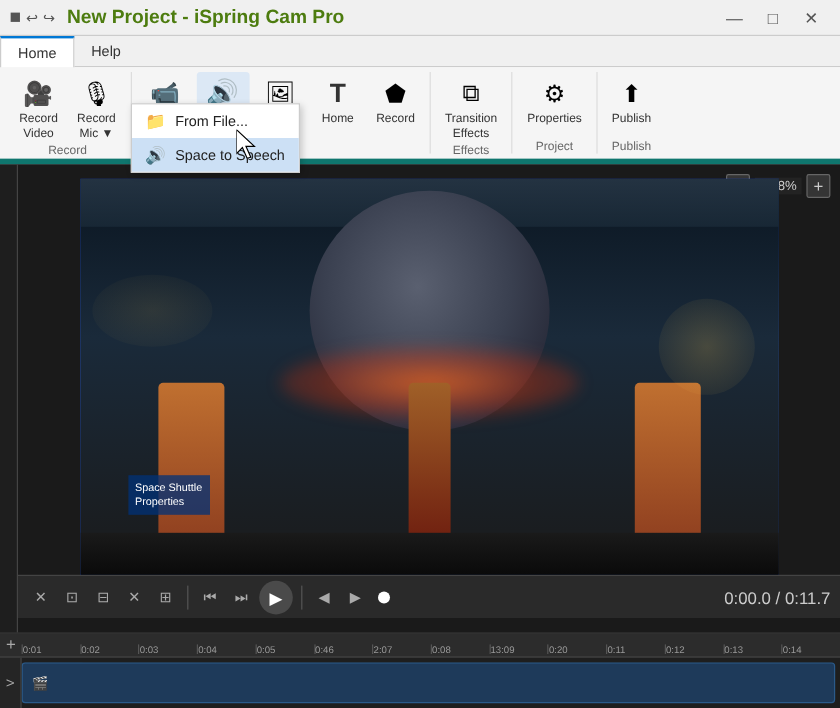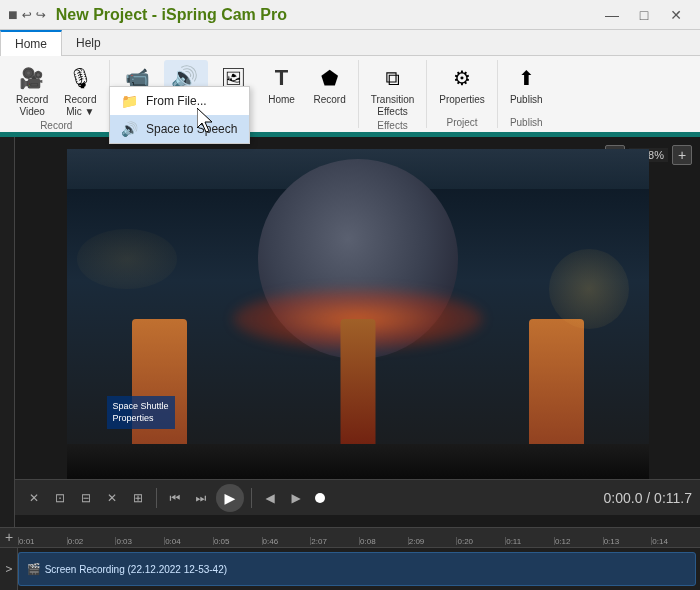--- a/index.html
+++ b/index.html
@@ -614,21 +614,21 @@
       <div class="ruler-tick">
           <span class="ruler-label">0:46</span>
         </div>
       <div class="ruler-tick">
           <span class="ruler-label">2:07</span>
         </div>
       <div class="ruler-tick">
           <span class="ruler-label">0:08</span>
         </div>
       <div class="ruler-tick">
-          <span class="ruler-label">2:09</span>
+          <span class="ruler-label">13:09</span>
         </div>
       <div class="ruler-tick">
           <span class="ruler-label">0:20</span>
         </div>
       <div class="ruler-tick">
           <span class="ruler-label">0:11</span>
         </div>
       <div class="ruler-tick">
           <span class="ruler-label">0:12</span>
         </div>
@@ -644,21 +644,20 @@
   <div class="timeline-track">
     <div class="track-label-area">
       <span style="color:#aaa;font-size:9px;writing-mode:vertical-rl;transform:rotate(180deg);">V</span>
     </div>
     <div class="track-content">
       <div class="thumb-strip">
         <div class="thumb-strip-inner"></div>
       </div>
       <div class="track-clip video-clip">
         <span class="clip-icon">🎬</span>
-        <span>Screen Recording (22.12.2022 12-53-42)</span>
       </div>
     </div>
   </div>
 
   <div class="timeline-track">
     <div class="track-label-area">
       
     </div>
     <div class="track-content">
       

